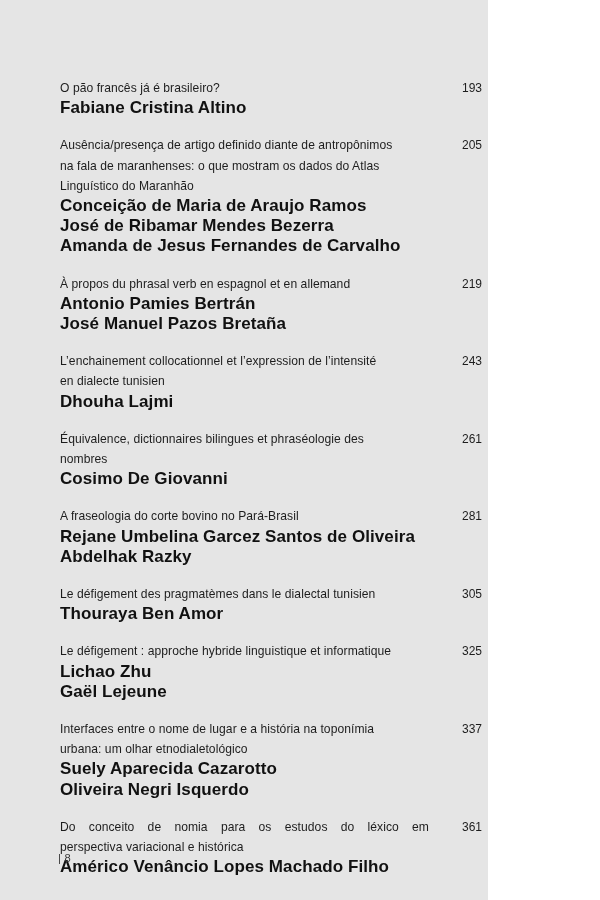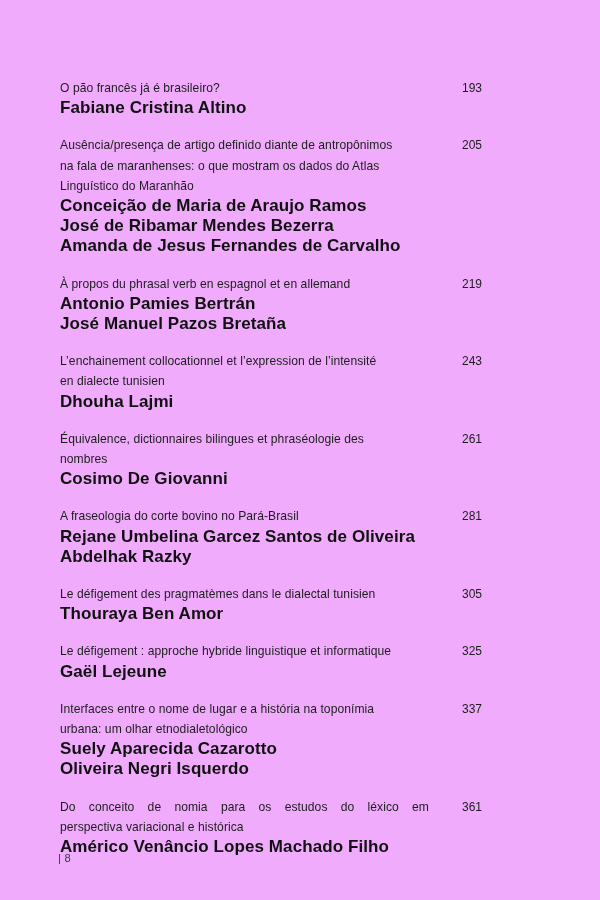--- a/index.html
+++ b/index.html
@@ -7,23 +7,23 @@
     padding: 0;
     background: #ffffff;
   }
   body {
     font-family: "Liberation Sans", sans-serif;
     color: #1a1a1a;
     -webkit-font-smoothing: antialiased;
   }
   #page {
     position: relative;
-    width: 600px;
+    width: 488px;
     height: 900px;
-    background: #f0abfc;
+    background: #e5e5e5;
     overflow: hidden;
     box-sizing: border-box;
   }
   #toc {
     position: absolute;
     left: 60px;
     top: 78px;
     width: 445px;
   }
   .entry {
@@ -145,20 +145,21 @@
         <div class="title-lines">
           <div class="title-line">Le défigement des pragmatèmes dans le dialectal tunisien</div>
         </div>
         <div class="author">Thouraya Ben Amor</div>
         <div class="page-num">305</div>
       </div>
       <div class="entry">
         <div class="title-lines">
           <div class="title-line">Le défigement : approche hybride linguistique et informatique</div>
         </div>
+        <div class="author">Lichao Zhu</div>
         <div class="author">Gaël Lejeune</div>
         <div class="page-num">325</div>
       </div>
       <div class="entry">
         <div class="title-lines">
           <div class="title-line">Interfaces entre o nome de lugar e a história na toponímia</div>
           <div class="title-line">urbana: um olhar etnodialetológico</div>
         </div>
         <div class="author">Suely Aparecida Cazarotto</div>
         <div class="author">Oliveira Negri Isquerdo</div>

